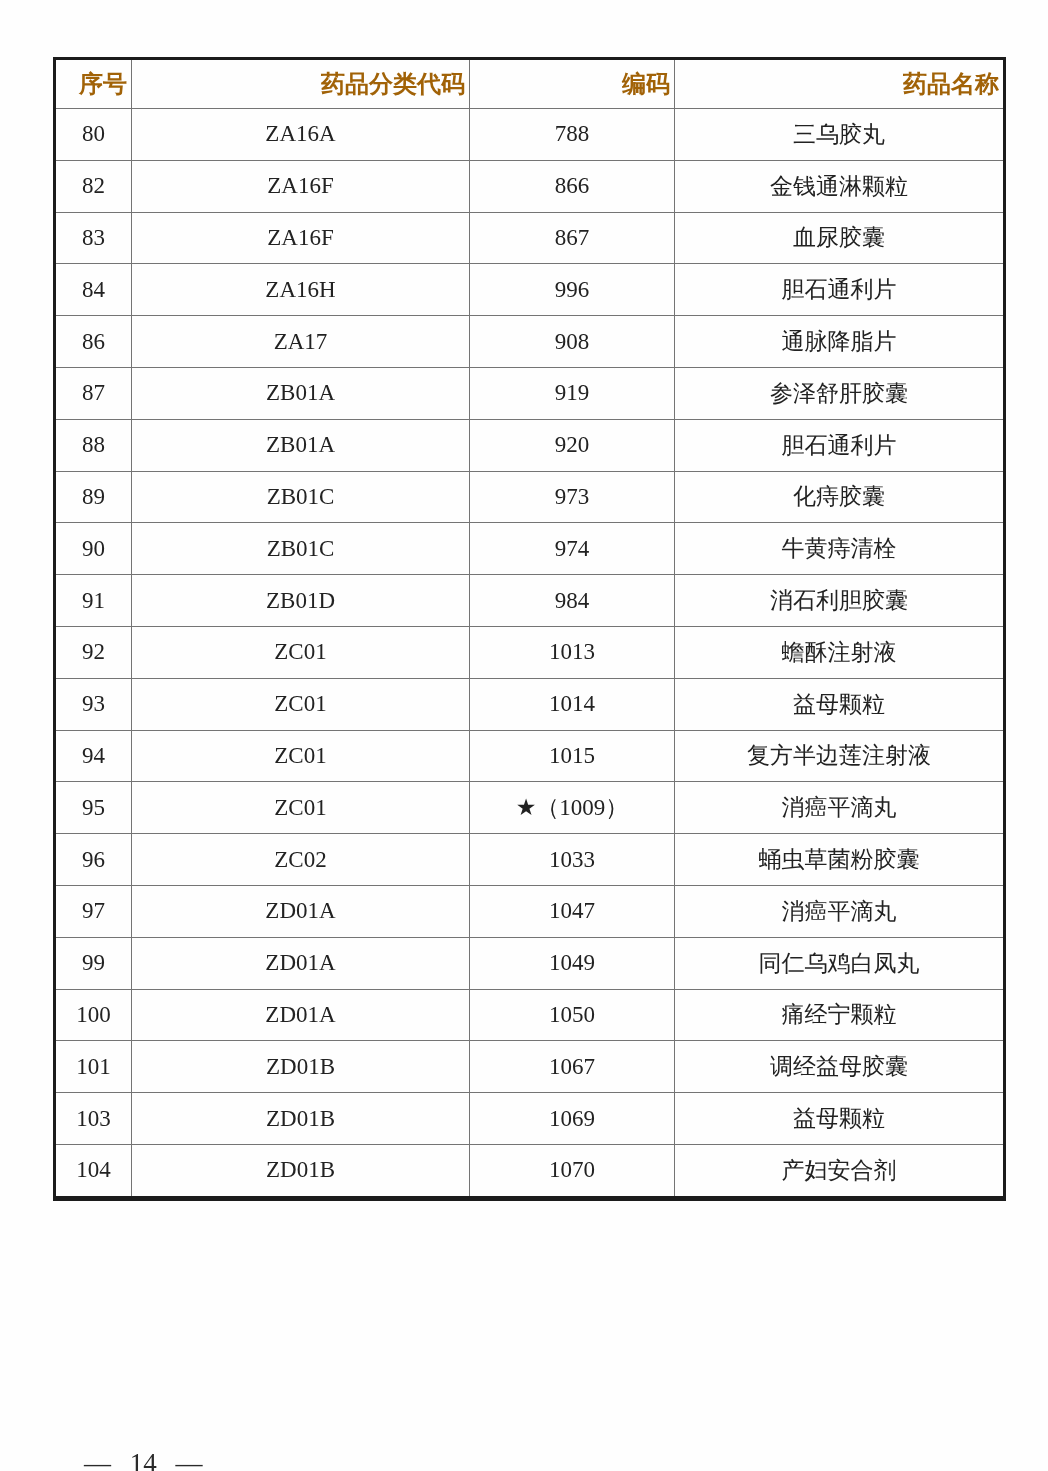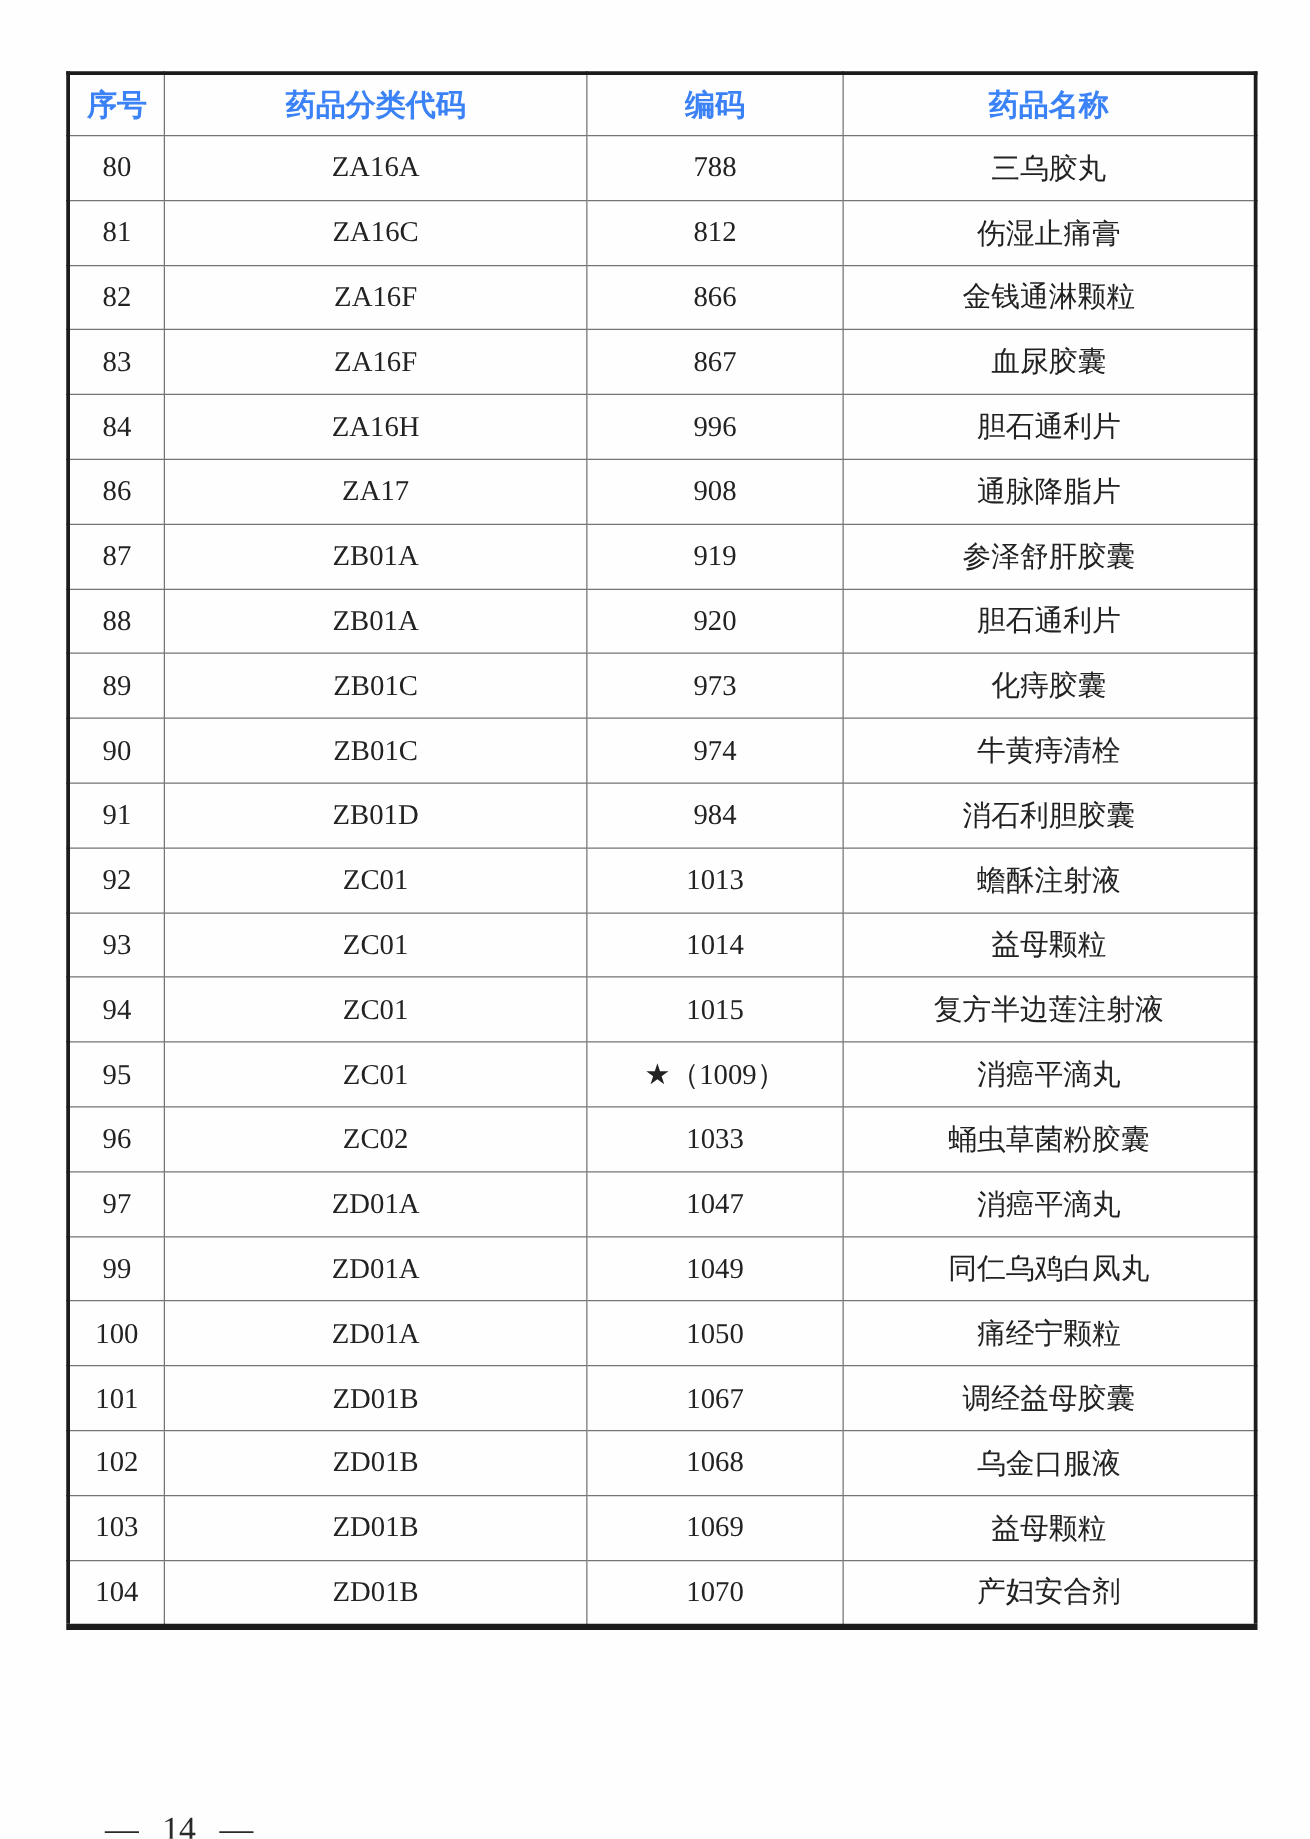--- a/index.html
+++ b/index.html
@@ -35,21 +35,22 @@
     vertical-align: middle;
     padding: 0 4px;
     overflow: hidden;
     white-space: nowrap;
   }
   table.drug-table th {
     height: 48px;
     font-family: "Liberation Sans", "DejaVu Sans", sans-serif;
     font-weight: bold;
     font-size: 24px;
-    color: #3b82f6;
+    color: #a16207;
+    text-align: right;
   }
   table.drug-table td {
     height: 50.8px;
     font-family: "Liberation Serif", "DejaVu Serif", serif;
     font-size: 23px;
     color: #222222;
   }
   .page-number {
     position: absolute;
     left: 84px;
@@ -82,26 +83,20 @@
       </tr>
     </thead>
     <tbody>
         <tr>
           <td>80</td>
           <td>ZA16A</td>
           <td>788</td>
           <td>三乌胶丸</td>
         </tr>
         <tr>
-          <td>81</td>
-          <td>ZA16C</td>
-          <td>812</td>
-          <td>伤湿止痛膏</td>
-        </tr>
-        <tr>
           <td>82</td>
           <td>ZA16F</td>
           <td>866</td>
           <td>金钱通淋颗粒</td>
         </tr>
         <tr>
           <td>83</td>
           <td>ZA16F</td>
           <td>867</td>
           <td>血尿胶囊</td>
@@ -196,26 +191,20 @@
           <td>1050</td>
           <td>痛经宁颗粒</td>
         </tr>
         <tr>
           <td>101</td>
           <td>ZD01B</td>
           <td>1067</td>
           <td>调经益母胶囊</td>
         </tr>
         <tr>
-          <td>102</td>
-          <td>ZD01B</td>
-          <td>1068</td>
-          <td>乌金口服液</td>
-        </tr>
-        <tr>
           <td>103</td>
           <td>ZD01B</td>
           <td>1069</td>
           <td>益母颗粒</td>
         </tr>
         <tr>
           <td>104</td>
           <td>ZD01B</td>
           <td>1070</td>
           <td>产妇安合剂</td>

